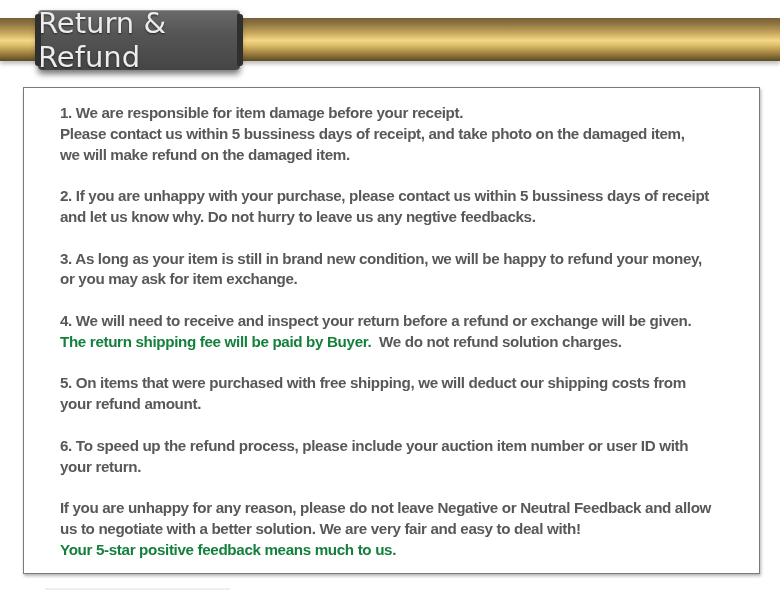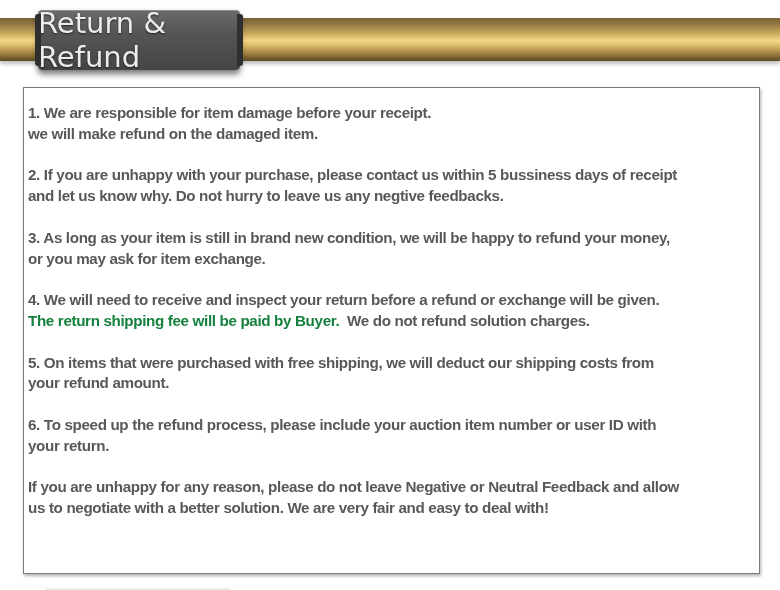--- a/index.html
+++ b/index.html
@@ -28,21 +28,21 @@
       color:#ececec; font-size:29px; font-family:"DejaVu Sans", sans-serif; font-weight:normal;
       letter-spacing:0px; text-shadow:0 1px 2px rgba(0,0,0,0.6);
     }
     .content-box {
       position:absolute; left:23px; top:87px; width:737px; height:487px;
       border:1px solid #7a7a7a; box-sizing:border-box;
       box-shadow:1px 2px 3px rgba(0,0,0,0.3);
       background:#fff;
     }
     .text-area {
-      position:absolute; left:28px; top:103px; width:715px;
+      position:absolute; left:60px; top:103px; width:715px;
       color:#585858; font-size:15.2px; font-weight:bold; line-height:20.8px;
       letter-spacing:-0.35px;
     }
     .para { margin:0 0 20.8px 0; }
     .para:last-child { margin-bottom:0; }
     .line { display:block; white-space:nowrap; }
     .hl { color:#15803d; }
     .shadow-line {
       position:absolute; left:45px; top:588px; width:185px; height:2px; background:#eeeeee;
     }
@@ -53,20 +53,21 @@
 <div class="gold-bar"></div>
 <div class="label-pill">
   <span class="label-text">Return &amp; Refund</span>
 </div>
 
 <div class="content-box"></div>
 
 <div class="text-area">
   <div class="para">
     <span class="line">1. We are responsible for item damage before your receipt.</span>
+    <span class="line">Please contact us within 5 bussiness days of receipt, and take photo on the damaged item,</span>
     <span class="line">we will make refund on the damaged item.</span>
   </div>
   <div class="para">
     <span class="line">2. If you are unhappy with your purchase, please contact us within 5 bussiness days of receipt</span>
     <span class="line">and let us know why. Do not hurry to leave us any negtive feedbacks.</span>
   </div>
   <div class="para">
     <span class="line">3. As long as your item is still in brand new condition, we will be happy to refund your money,</span>
     <span class="line">or you may ask for item exchange.</span>
   </div>
@@ -78,16 +79,17 @@
     <span class="line">5. On items that were purchased with free shipping, we will deduct our shipping costs from</span>
     <span class="line">your refund amount.</span>
   </div>
   <div class="para">
     <span class="line">6. To speed up the refund process, please include your auction item number or user ID with</span>
     <span class="line">your return.</span>
   </div>
   <div class="para">
     <span class="line">If you are unhappy for any reason, please do not leave Negative or Neutral Feedback and allow</span>
     <span class="line">us to negotiate with a better solution. We are very fair and easy to deal with!</span>
+    <span class="line hl">Your 5-star positive feedback means much to us.</span>
   </div>
 </div>
 
 <div class="shadow-line"></div>
 
 </body></html>

